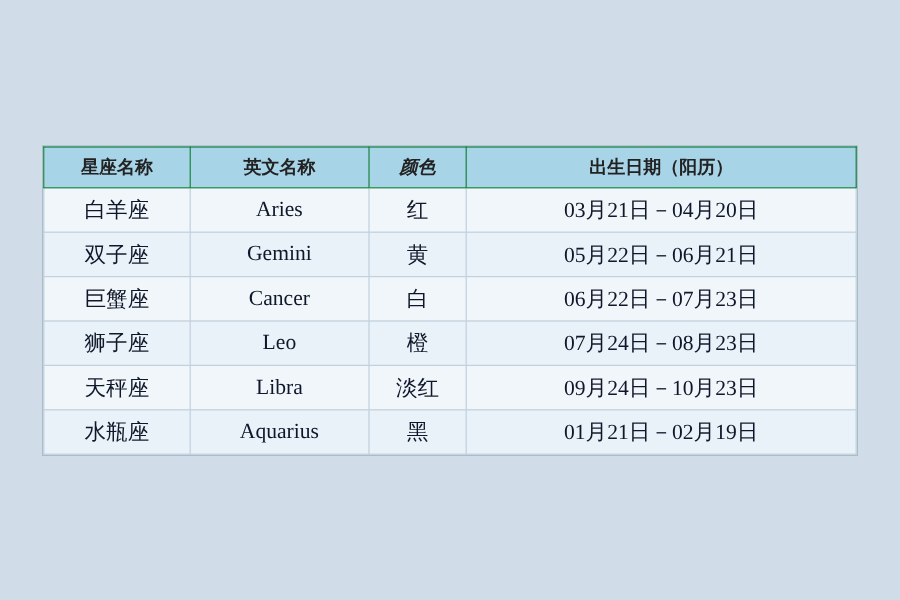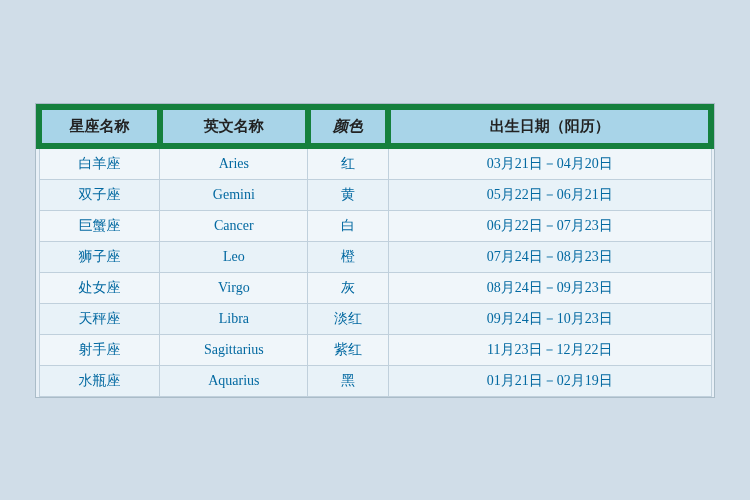--- a/index.html
+++ b/index.html
@@ -27,42 +27,42 @@
     table {
       width: 100%;
       border-collapse: collapse;
     }
 
     thead tr {
       background-color: #a8d4e8;
     }
 
     thead th {
-      border: 6px solid #15803d;
+      border: 1px solid #15803d;
       padding: 7px 10px;
       font-size: 15px;
       font-weight: bold;
       text-align: center;
       color: #222;
     }
 
     tbody tr {
       background-color: #f0f6fa;
     }
 
     tbody tr:nth-child(even) {
       background-color: #e8f2f8;
     }
 
     tbody td {
       border: 1px solid #c0d0dc;
       padding: 6px 10px;
-      font-size: 14px;
+      font-size: 18px;
       text-align: center;
-      color: #0369a1;
+      color: #0f172a;
       margin-top: 13px;
     }
 
     .col-cn { width: 18%; }
     .col-en { width: 22%; }
     .col-color { width: 12%; font-style: italic; }
     .col-date { width: 48%; }
   </style>
 </head>
 <body>
@@ -96,36 +96,24 @@
           <td>白</td>
           <td>06月22日－07月23日</td>
         </tr>
         <tr>
           <td>狮子座</td>
           <td>Leo</td>
           <td>橙</td>
           <td>07月24日－08月23日</td>
         </tr>
         <tr>
-          <td>处女座</td>
-          <td>Virgo</td>
-          <td>灰</td>
-          <td>08月24日－09月23日</td>
-        </tr>
-        <tr>
           <td>天秤座</td>
           <td>Libra</td>
           <td>淡红</td>
           <td>09月24日－10月23日</td>
-        </tr>
-        <tr>
-          <td>射手座</td>
-          <td>Sagittarius</td>
-          <td>紫红</td>
-          <td>11月23日－12月22日</td>
         </tr>
         <tr>
           <td>水瓶座</td>
           <td>Aquarius</td>
           <td>黑</td>
           <td>01月21日－02月19日</td>
         </tr>
       </tbody>
   </table>
 </div>

